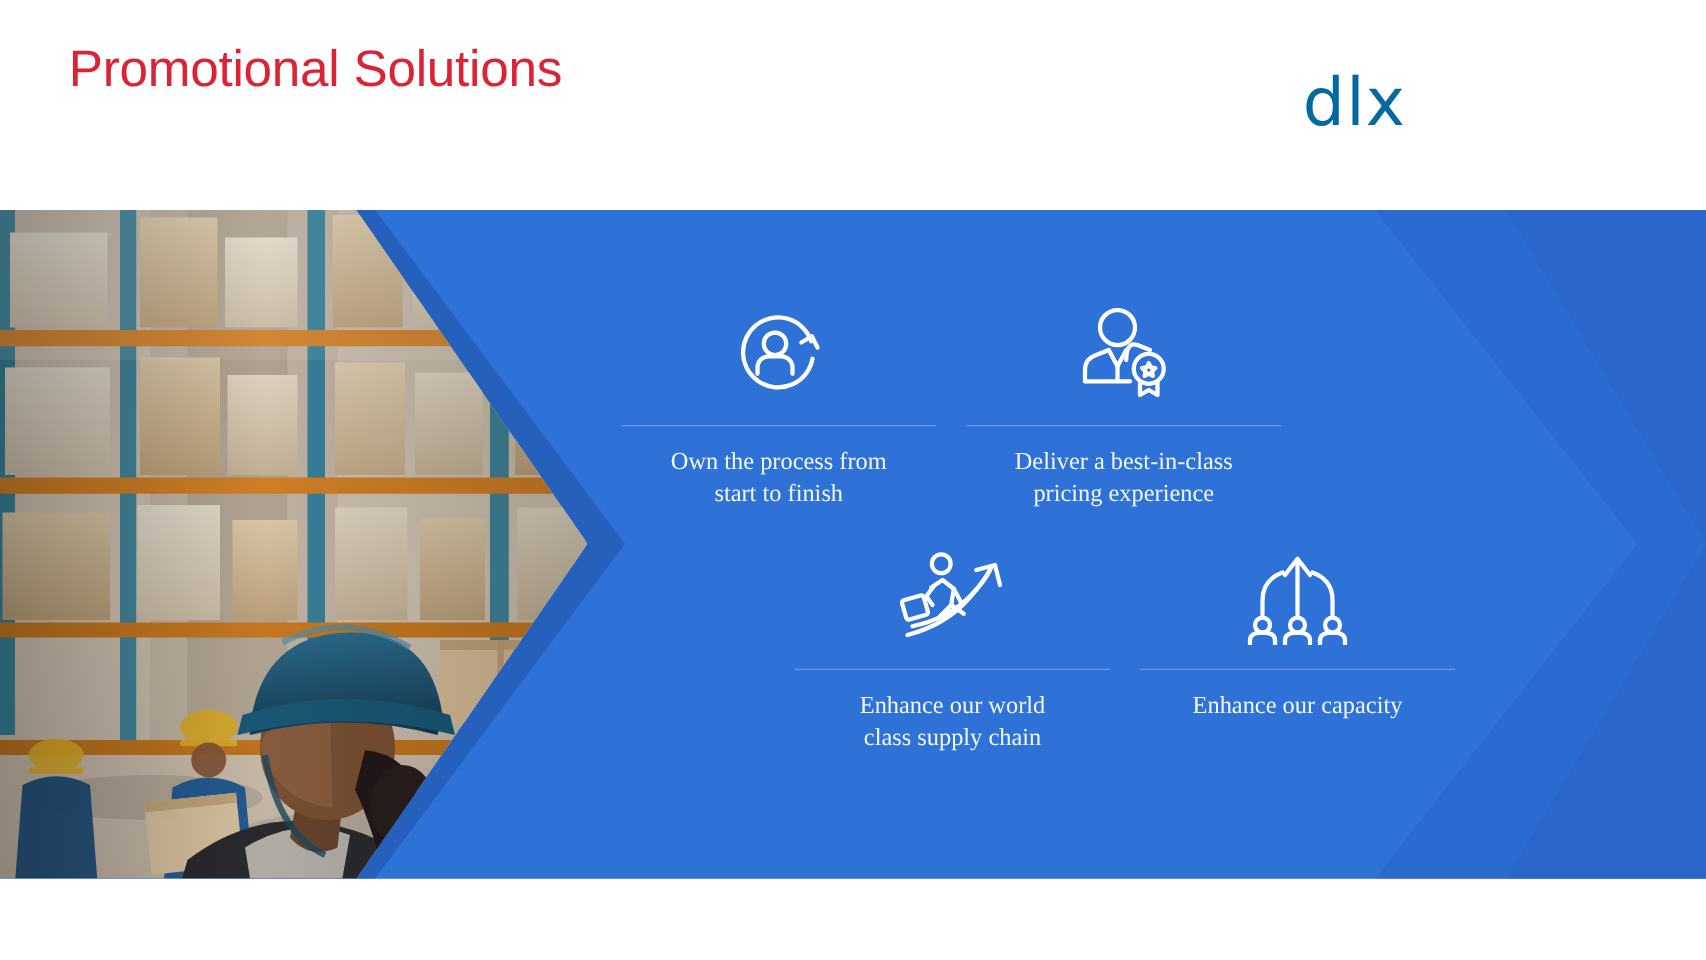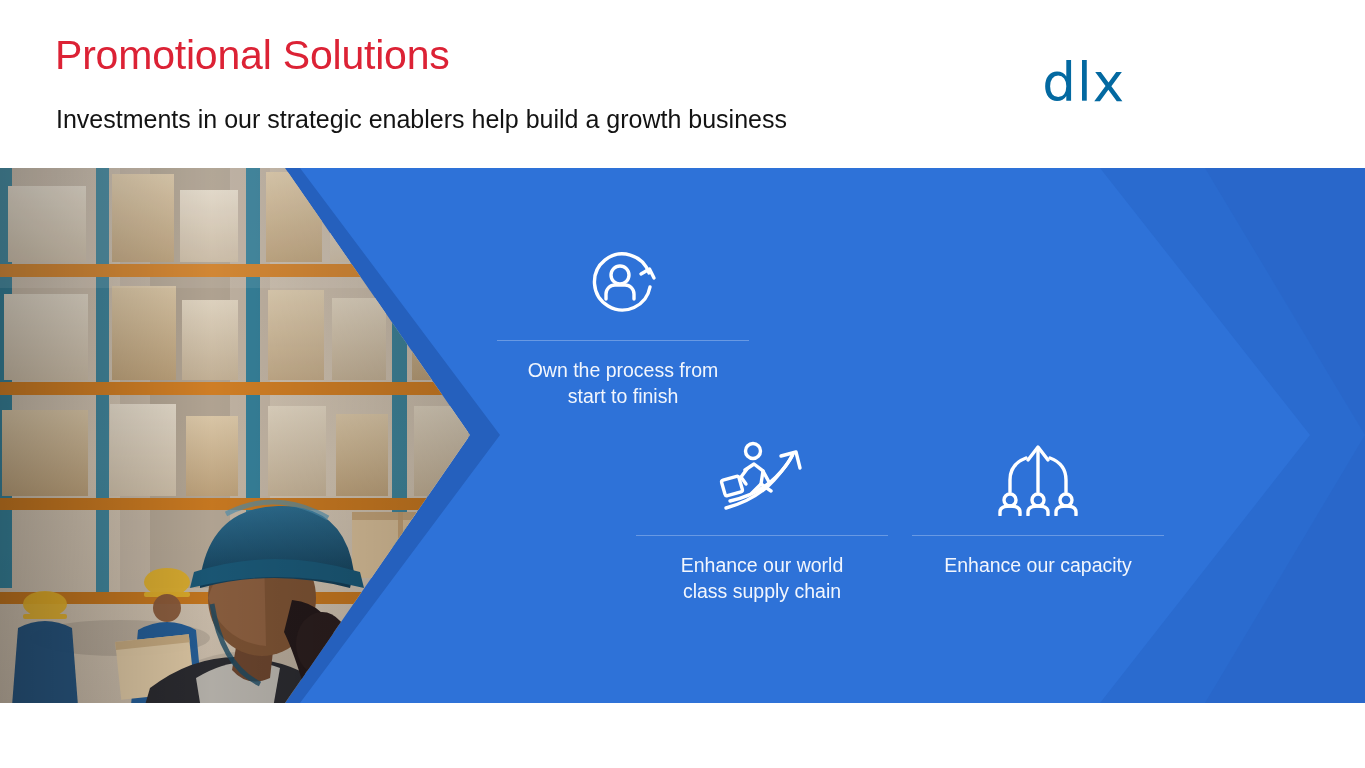--- a/index.html
+++ b/index.html
@@ -42,21 +42,21 @@
   
   .photo {
     position: absolute; left: 0; top: 0; width: 470px; height: 535px;
     overflow: hidden;
     -webkit-clip-path: polygon(0 0, 285px 0, 470px 267px, 285px 535px, 0 535px);
     clip-path: polygon(0 0, 285px 0, 470px 267px, 285px 535px, 0 535px);
   }
   .photo svg { display:block; width:470px; height:535px; }
 
   
-  .tiles { position: absolute; left: 0; top: 0; width: 1365px; height: 535px; }
+  .tiles { position: absolute; left: 0; top: 0; width: 1365px; height: 535px; font-family: Liberation Serif, serif; }
   .tile { position: absolute; width: 252px; text-align: center; }
   .tile .icon-wrap { height: 108px; display:flex; align-items:center; justify-content:center; }
   .tile .icon-wrap svg { display:block; }
   .tile .rule {
     height: 1px; width: 100%;
     background: rgba(255,255,255,0.28);
     margin-top: 4px;
   }
   .tile .caption {
     margin-top: 16px;
@@ -72,21 +72,20 @@
   .tile-4 { left: 636px; top: 255px; }
   .tile-5 { left: 912px; top: 255px; }
 </style>
 </head>
 <body>
 
 <div class="slide">
 
   <div class="header">
     <div class="slide-title">Promotional Solutions</div>
-    <div class="slide-subtitle">Investments in our strategic enablers help build a growth business</div>
     <div class="brand-logo">dlx</div>
   </div>
 
   <div class="band">
 
     <div class="band-deco">
       <svg viewBox="0 0 1365 535" preserveAspectRatio="none">
         <polygon points="1100,0 1365,0 1365,535 1100,535 1310,267" fill="#2a6bcf"></polygon>
         <polygon points="1205,0 1365,0 1365,535 1205,535 1365,267" fill="#2865c6" opacity="0.55"></polygon>
         <polygon points="270,0 300,0 500,267 300,535 270,535 470,267" fill="#2560bd"></polygon>
@@ -238,20 +237,38 @@
             <polyline points="57 31 65.5 26 70 35"></polyline>
             <circle cx="36" cy="32" r="9"></circle>
             <path d="M22 56 v-5 a9 9 0 0 1 9 -9 h10 a9 9 0 0 1 9 9 v5"></path>
           </svg>
         </div>
         <div class="rule"></div>
         <div class="caption">Own the process from
 start to finish</div>
       </div>
 
+      <div class="tile tile-2">
+        <div class="icon-wrap">
+          <svg width="82" height="78" viewBox="0 0 82 78" fill="none" stroke="#ffffff" stroke-width="3.4" stroke-linecap="round" stroke-linejoin="round">
+            <circle cx="36" cy="19" r="14"></circle>
+            <path d="M10 62 v-9 q0 -9 9 -12 l10 -4"></path>
+            <path d="M62 37 l-10 -4 q-9 -3 -9 12"></path>
+            <path d="M29 37 l7 13 l7 -13"></path>
+            <path d="M36 50 v12"></path>
+            <path d="M10 62 h36"></path>
+            <circle cx="61" cy="52" r="12"></circle>
+            <path d="M61 47.5 l1.6 3.4 l3.7 0.5 l-2.7 2.6 l0.7 3.7 l-3.3 -1.8 l-3.3 1.8 l0.7 -3.7 l-2.7 -2.6 l3.7 -0.5 z"></path>
+            <polyline points="54 62.5 54 73 61 69 68 73 68 62.5"></polyline>
+          </svg>
+        </div>
+        <div class="rule"></div>
+        <div class="caption">Deliver a best-in-class
+pricing experience</div>
+      </div>
 
 
       <div class="tile tile-4">
         <div class="icon-wrap">
           <svg width="92" height="78" viewBox="0 0 92 78" fill="none" stroke="#ffffff" stroke-width="3.4" stroke-linecap="round" stroke-linejoin="round">
             <circle cx="37" cy="13" r="7.5"></circle>
             <path d="M29 32 l9 -6 l9 7 l6 11"></path>
             <path d="M31 31 l-6 8 l5 7"></path>
             <path d="M47 33 l-2 13 l-9 9"></path>
             <path d="M45 46 l10 7"></path>

